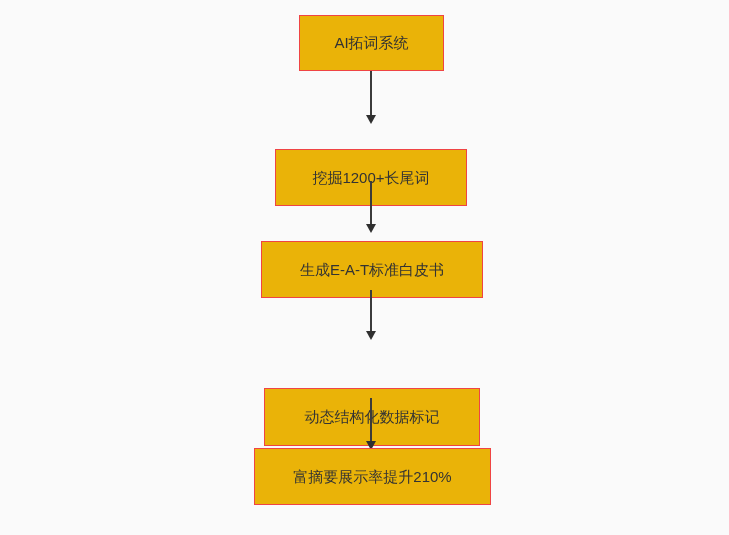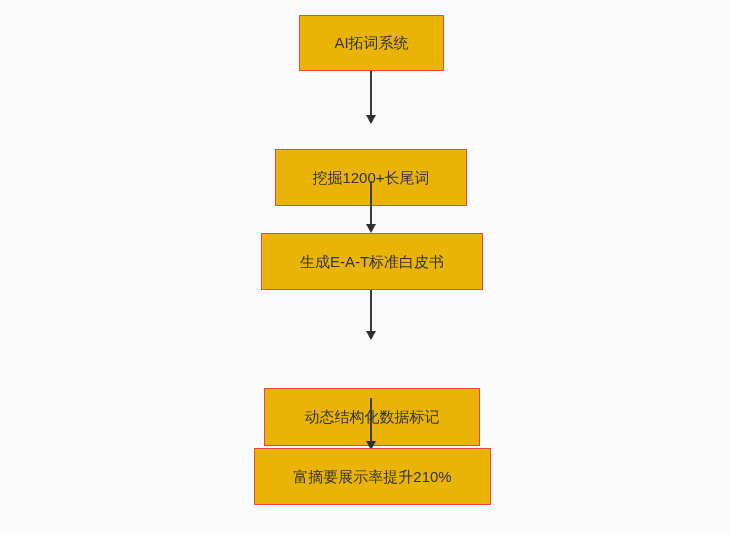--- a/index.html
+++ b/index.html
@@ -23,21 +23,21 @@
     color: #333333;
     font-size: 15px;
     display: flex;
     align-items: center;
     justify-content: center;
     text-align: center;
     line-height: 1.2;
   }
   .node-1 { left: 299px; top: 15px;  width: 145px; height: 56px; }
   .node-2 { left: 275px; top: 124px; width: 192px; height: 57px; margin-top: 25px; }
-  .node-3 { left: 261px; top: 233px; width: 222px; height: 57px; }
+  .node-3 { left: 261px; top: 241px; width: 222px; height: 57px; }
   .node-4 { left: 264px; top: 340px; width: 216px; height: 58px; margin-top: 48px; }
   .node-5 { left: 254px; top: 448px; width: 237px; height: 57px; }
 
   .arrow {
     position: absolute;
     left: 370px;
     width: 2px;
     background: #3b3b3b;
   }
   .arrow-1 { top: 71px;  height: 44px; }

